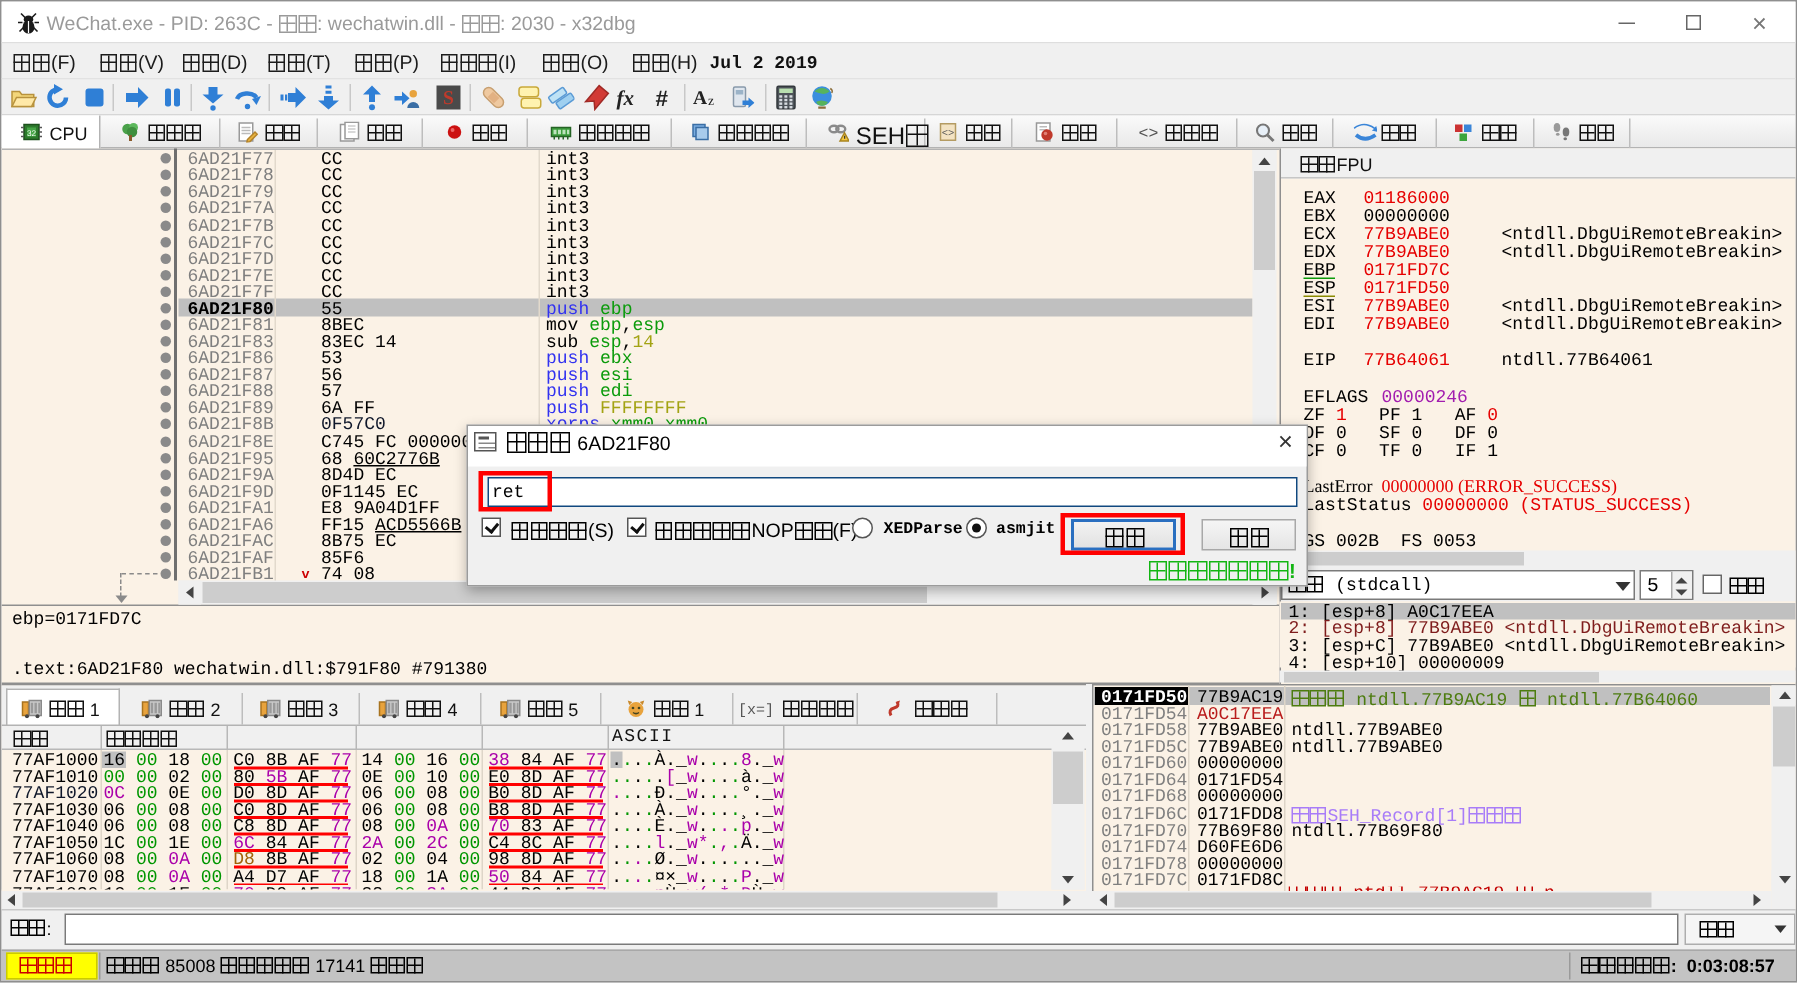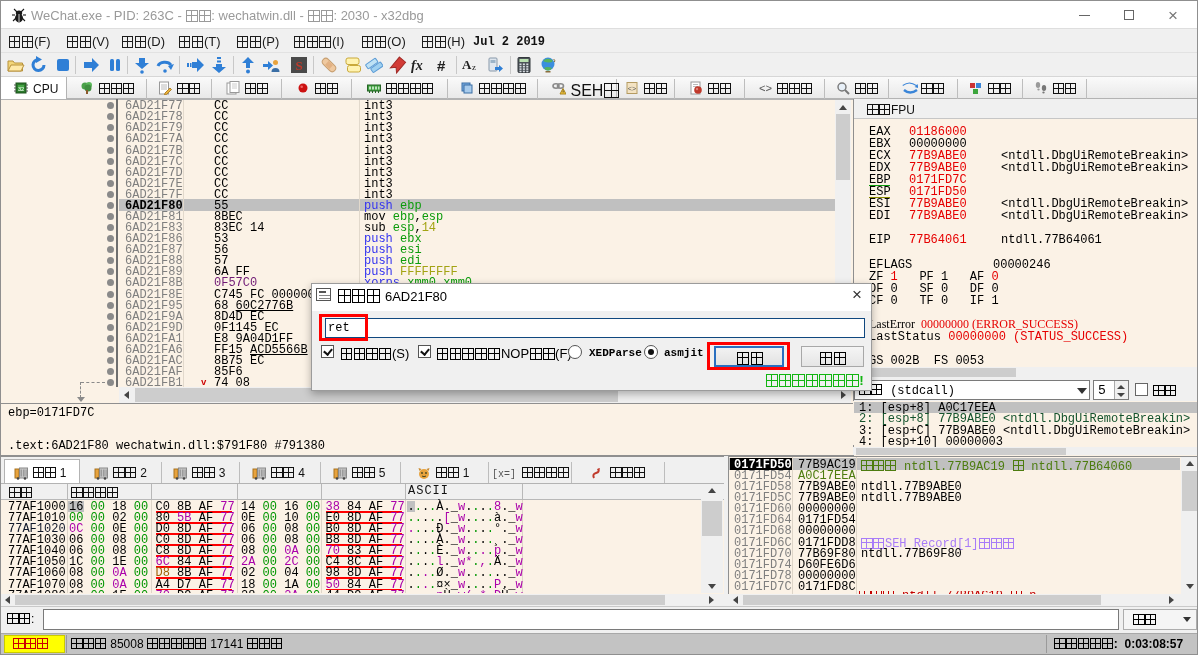--- a/index.html
+++ b/index.html
@@ -362,21 +362,21 @@
 <div class="a " style="left:105.5px;top:256.32px;width:7px;height:7px;background:#8a8a8a;border-radius:50%"></div>
 <div class="a mono" style="left:124px;top:255.32px;color:#7f7f7f;font-weight:normal">6AD21F88</div>
 <div class="a mono" style="left:213px;top:255.32px;color:#000">57</div>
 <div class="a mono" style="left:363px;top:255.32px;"><span style="color:#3232f0">push</span><span style="color:#000"> </span><span style="color:#0b9b0b">edi</span></div>
 <div class="a " style="left:105.5px;top:267.4px;width:7px;height:7px;background:#8a8a8a;border-radius:50%"></div>
 <div class="a mono" style="left:124px;top:266.4px;color:#7f7f7f;font-weight:normal">6AD21F89</div>
 <div class="a mono" style="left:213px;top:266.4px;color:#000">6A FF</div>
 <div class="a mono" style="left:363px;top:266.4px;"><span style="color:#3232f0">push</span><span style="color:#000"> </span><span style="color:#a3a313">FFFFFFFF</span></div>
 <div class="a " style="left:105.5px;top:278.48px;width:7px;height:7px;background:#8a8a8a;border-radius:50%"></div>
 <div class="a mono" style="left:124px;top:277.48px;color:#7f7f7f;font-weight:normal">6AD21F8B</div>
-<div class="a mono" style="left:213px;top:277.48px;color:#701a75">0F57C0</div>
+<div class="a mono" style="left:213px;top:277.48px;color:#0f172a">0F57C0</div>
 <div class="a mono" style="left:363px;top:277.48px;"><span style="color:#3232f0">xorps</span><span style="color:#000"> </span><span style="color:#0b9b0b">xmm0</span><span style="color:#000">,</span><span style="color:#0b9b0b">xmm0</span></div>
 <div class="a " style="left:105.5px;top:289.56px;width:7px;height:7px;background:#8a8a8a;border-radius:50%"></div>
 <div class="a mono" style="left:124px;top:288.56px;color:#7f7f7f;font-weight:normal">6AD21F8E</div>
 <div class="a mono" style="left:213px;top:288.56px;color:#000">C745 FC 00000000</div>
 <div class="a " style="left:105.5px;top:300.64px;width:7px;height:7px;background:#8a8a8a;border-radius:50%"></div>
 <div class="a mono" style="left:124px;top:299.64px;color:#7f7f7f;font-weight:normal">6AD21F95</div>
 <div class="a mono" style="left:213px;top:299.64px;color:#000">68 <u>60C2776B</u></div>
 <div class="a " style="left:105.5px;top:311.72px;width:7px;height:7px;background:#8a8a8a;border-radius:50%"></div>
 <div class="a mono" style="left:124px;top:310.72px;color:#7f7f7f;font-weight:normal">6AD21F9A</div>
 <div class="a mono" style="left:213px;top:310.72px;color:#000">8D4D EC</div>
@@ -445,21 +445,21 @@
 <div class="a mono" style="left:868px;top:198.1px;color:#000">ESI</div>
 <div class="a mono" style="left:908px;top:198.1px;color:#e60000">77B9ABE0</div>
 <div class="a mono" style="left:1000px;top:198.1px;color:#000">&lt;ntdll.DbgUiRemoteBreakin&gt;</div>
 <div class="a mono" style="left:868px;top:210.2px;color:#000">EDI</div>
 <div class="a mono" style="left:908px;top:210.2px;color:#e60000">77B9ABE0</div>
 <div class="a mono" style="left:1000px;top:210.2px;color:#000">&lt;ntdll.DbgUiRemoteBreakin&gt;</div>
 <div class="a mono" style="left:868px;top:234.4px;color:#000">EIP</div>
 <div class="a mono" style="left:908px;top:234.4px;color:#e60000">77B64061</div>
 <div class="a mono" style="left:1000px;top:234.4px;color:#000">ntdll.77B64061</div>
 <div class="a mono" style="left:868px;top:258.6px;color:#000">EFLAGS</div>
-<div class="a mono" style="left:992px;top:258.6px;color:#000000">00000246</div>
+<div class="a mono" style="left:920px;top:258.6px;color:#a21caf">00000246</div>
 <div class="a mono" style="left:868px;top:270.7px;text-align:center;"><span style="color:#000">ZF </span><span style="color:#e60000">1</span><span style="color:#000">   PF 1   AF </span><span style="color:#e60000">0</span></div>
 <div class="a mono" style="left:868px;top:282.8px;color:#000">OF 0   SF 0   DF 0</div>
 <div class="a mono" style="left:868px;top:294.9px;color:#000">CF 0   TF 0   IF 1</div>
 <div class="a mono" style="left:868px;top:318px;font-family:Liberation Serif, serif;"><span style="color:#000">LastError  </span><span style="color:#e60000">00000000 (ERROR_SUCCESS)</span></div>
 <div class="a mono" style="left:868px;top:331.2px;"><span style="color:#000">LastStatus </span><span style="color:#e60000">00000000 (STATUS_SUCCESS)</span></div>
 <div class="a mono" style="left:868px;top:355.4px;color:#000">GS 002B  FS 0053</div>
 <div class="a sb" style="left:853px;top:366px;width:345px;height:11px;"></div>
 <div class="a sbt" style="left:855px;top:367px;width:160px;height:9px;"></div>
 <div class="a " style="left:853px;top:377px;width:345px;height:23px;background:#f0f0f0"></div>
 <div class="a " style="left:853px;top:379px;width:236px;height:20px;background:#fff;border:1px solid #7a7a7a"></div>
@@ -468,23 +468,23 @@
 <div class="a " style="left:1092px;top:379px;width:36px;height:20px;background:#fff;border:1px solid #7a7a7a"></div>
 <div class="a t" style="left:1097px;top:383px;font-size:13px;color:#000;font-family:Liberation Mono,monospace">5</div>
 <div class="a " style="left:1113px;top:380px;width:14px;height:18px;background:#f0f0f0;border-left:1px solid #aaa"></div>
 <div class="a " style="left:1116px;top:384px;width:0px;height:0px;border-left:4px solid transparent;border-right:4px solid transparent;border-bottom:4px solid #444"></div>
 <div class="a " style="left:1116px;top:392px;width:0px;height:0px;border-left:4px solid transparent;border-right:4px solid transparent;border-top:4px solid #444"></div>
 <div class="a " style="left:1134px;top:382px;width:13px;height:13px;background:#fff;border:1px solid #666"></div>
 <div class="a t" style="left:1152px;top:384px;font-size:12px;color:#000"><i class="c"></i><i class="c"></i></div>
 <div class="a " style="left:852px;top:400px;width:346px;height:44px;background:#fbf2e6"></div>
 <div class="a " style="left:853px;top:401px;width:345px;height:11.3px;background:#c0c0c0"></div>
 <div class="a mono" style="left:858px;top:402px;color:#000">1: [esp+8] A0C17EEA</div>
-<div class="a mono" style="left:858px;top:413.3px;color:#14532d">2: [esp+8] 77B9ABE0 &lt;ntdll.DbgUiRemoteBreakin&gt;</div>
+<div class="a mono" style="left:858px;top:413.3px;color:#7f1d1d">2: [esp+8] 77B9ABE0 &lt;ntdll.DbgUiRemoteBreakin&gt;</div>
 <div class="a mono" style="left:858px;top:424.6px;color:#000">3: [esp+C] 77B9ABE0 &lt;ntdll.DbgUiRemoteBreakin&gt;</div>
-<div class="a mono" style="left:858px;top:435.9px;color:#000">4: [esp+10] 00000003</div>
+<div class="a mono" style="left:858px;top:435.9px;color:#000">4: [esp+10] 00000009</div>
 <div class="a sb" style="left:852px;top:446px;width:346px;height:8px;"></div>
 <div class="a sbt" style="left:855px;top:446.5px;width:210px;height:7px;"></div>
 <div class="a " style="left:0px;top:455px;width:723px;height:150px;background:#fbf2e6;border-top:1px solid #8f8f8f"></div>
 <div class="a " style="left:0px;top:456px;width:723px;height:27px;background:#f0f0f0"></div>
 <div class="a " style="left:3px;top:458px;width:76px;height:25px;background:#fff;border:1px solid #b3b3b3;border-bottom:none"></div>
 <div class="a " style="left:12.5px;top:465px;width:15px;height:13px;"><svg width="15" height="13">
       <rect x="1" y="2" width="4" height="9" fill="#e8a33d" stroke="#a8731f"></rect>
       <rect x="5.5" y="1" width="8" height="10" fill="#c9c9c9" stroke="#8a8a8a"></rect>
       <g fill="#9a9a9a">
         <rect x="6.5" y="2.5" width="1.6" height="7"></rect>
@@ -678,21 +678,21 @@
 <div class="a sbt" style="left:14px;top:594px;width:650px;height:10px;"></div>
 <div class="a " style="left:717px;top:593px;width:6px;height:12px;background:#f0f0f0"></div>
 <div class="a " style="left:723px;top:455px;width:4px;height:150px;background:#f0f0f0"></div>
 <div class="a " style="left:727px;top:455px;width:471px;height:150px;background:#fbf2e6;border-top:1px solid #8f8f8f;border-left:1px solid #8f8f8f"></div>
 <div class="a " style="left:728px;top:457px;width:451px;height:12.08px;background:#c0c0c0"></div>
 <div class="a " style="left:729px;top:457px;width:62px;height:12.08px;background:#000"></div>
 <div class="a mono" style="left:733px;top:459px;color:#fff;font-weight:bold">0171FD50</div>
 <div class="a mono" style="left:797px;top:459px;color:#000">77B9AC19</div>
 <div class="a mono" style="left:860px;top:459px;"><span style="color:#4d7c0f"><i class="c"></i><i class="c"></i><i class="c"></i> ntdll.77B9AC19 <i class="c"></i> ntdll.77B64060</span></div>
 <div class="a mono" style="left:733px;top:470.08px;color:#7f7f7f">0171FD54</div>
-<div class="a mono" style="left:797px;top:470.08px;color:#4d7c0f">A0C17EEA</div>
+<div class="a mono" style="left:797px;top:470.08px;color:#b91c1c">A0C17EEA</div>
 <div class="a mono" style="left:733px;top:481.16px;color:#7f7f7f">0171FD58</div>
 <div class="a mono" style="left:797px;top:481.16px;color:#000">77B9ABE0</div>
 <div class="a mono" style="left:860px;top:481.16px;color:#000">ntdll.77B9ABE0</div>
 <div class="a mono" style="left:733px;top:492.24px;color:#7f7f7f">0171FD5C</div>
 <div class="a mono" style="left:797px;top:492.24px;color:#000">77B9ABE0</div>
 <div class="a mono" style="left:860px;top:492.24px;color:#000">ntdll.77B9ABE0</div>
 <div class="a mono" style="left:733px;top:503.32px;color:#7f7f7f">0171FD60</div>
 <div class="a mono" style="left:797px;top:503.32px;color:#000">00000000</div>
 <div class="a mono" style="left:733px;top:514.4px;color:#7f7f7f">0171FD64</div>
 <div class="a mono" style="left:797px;top:514.4px;color:#000">0171FD54</div>

